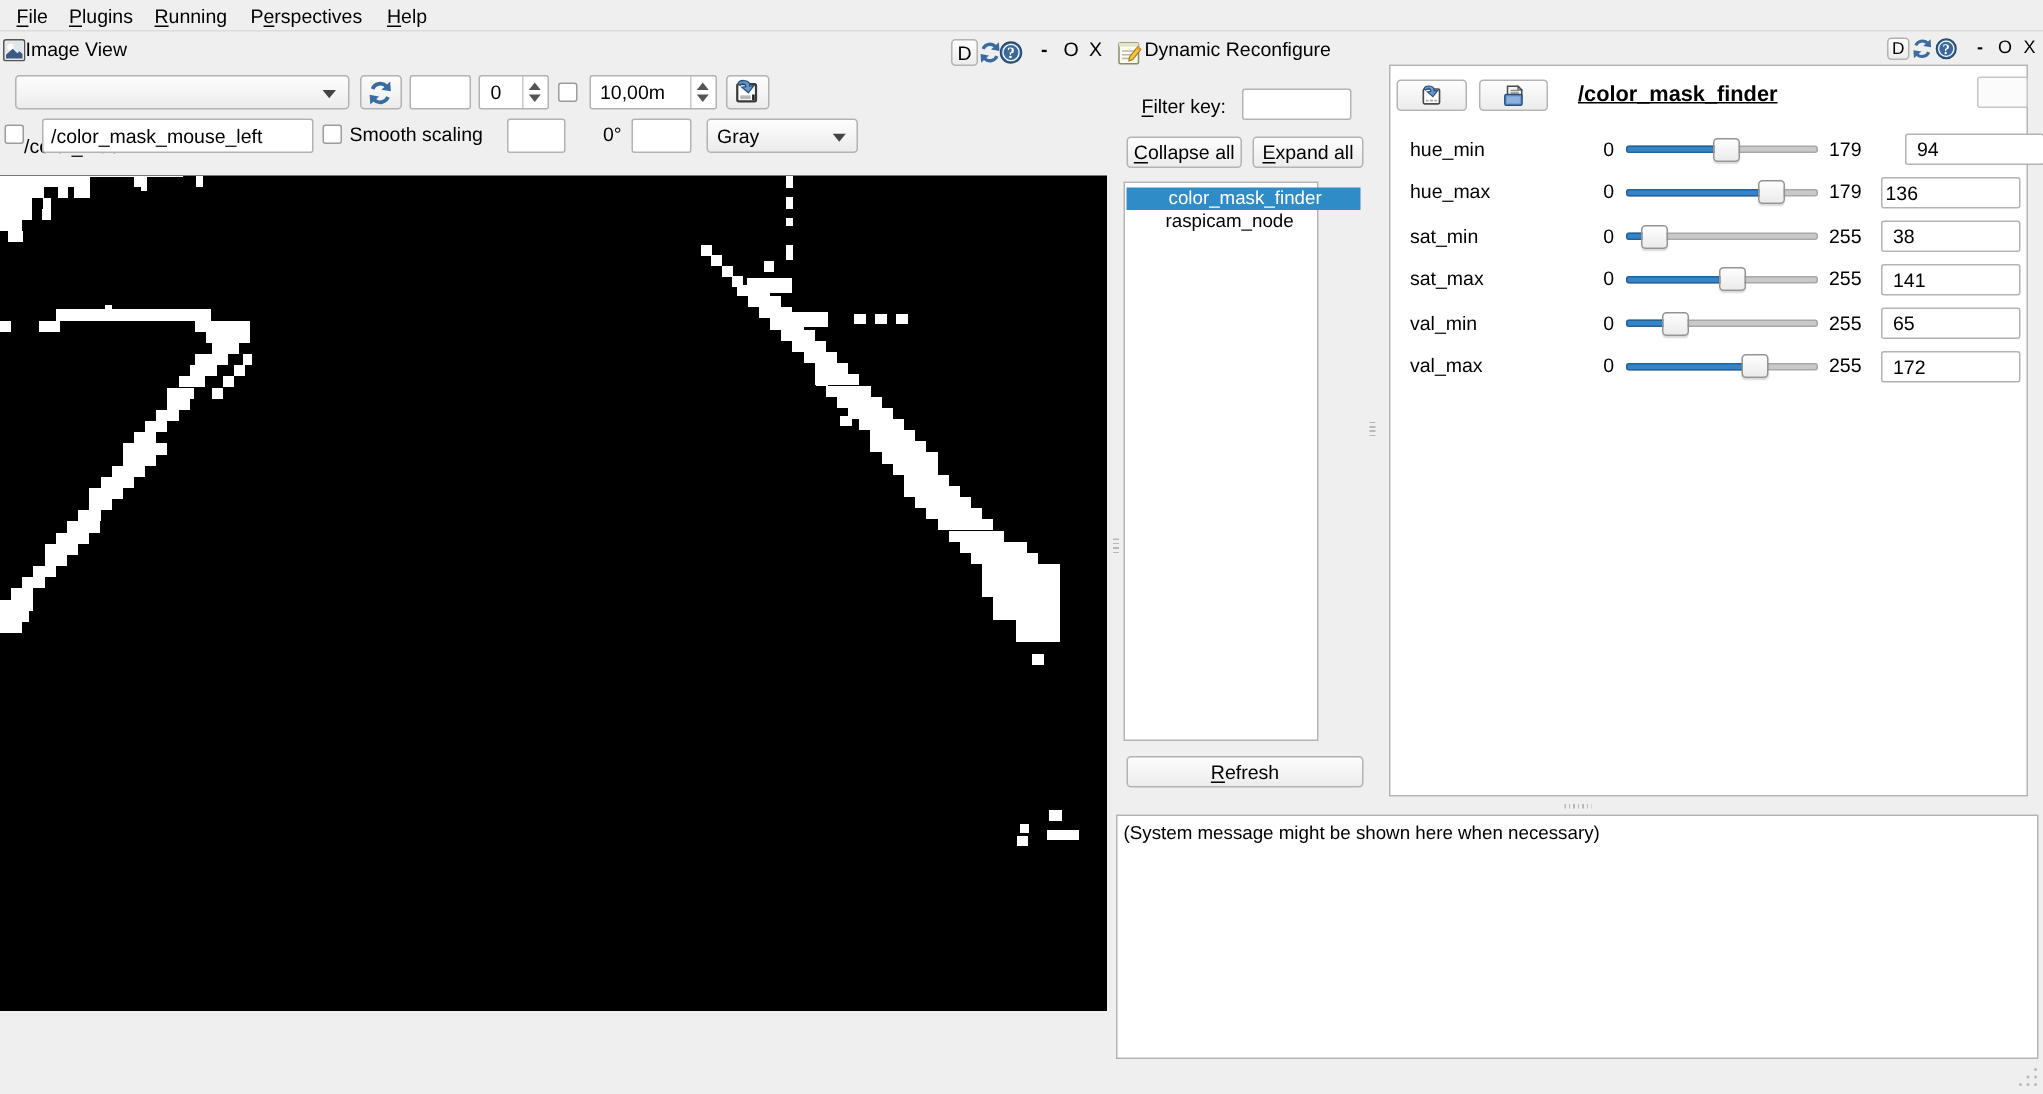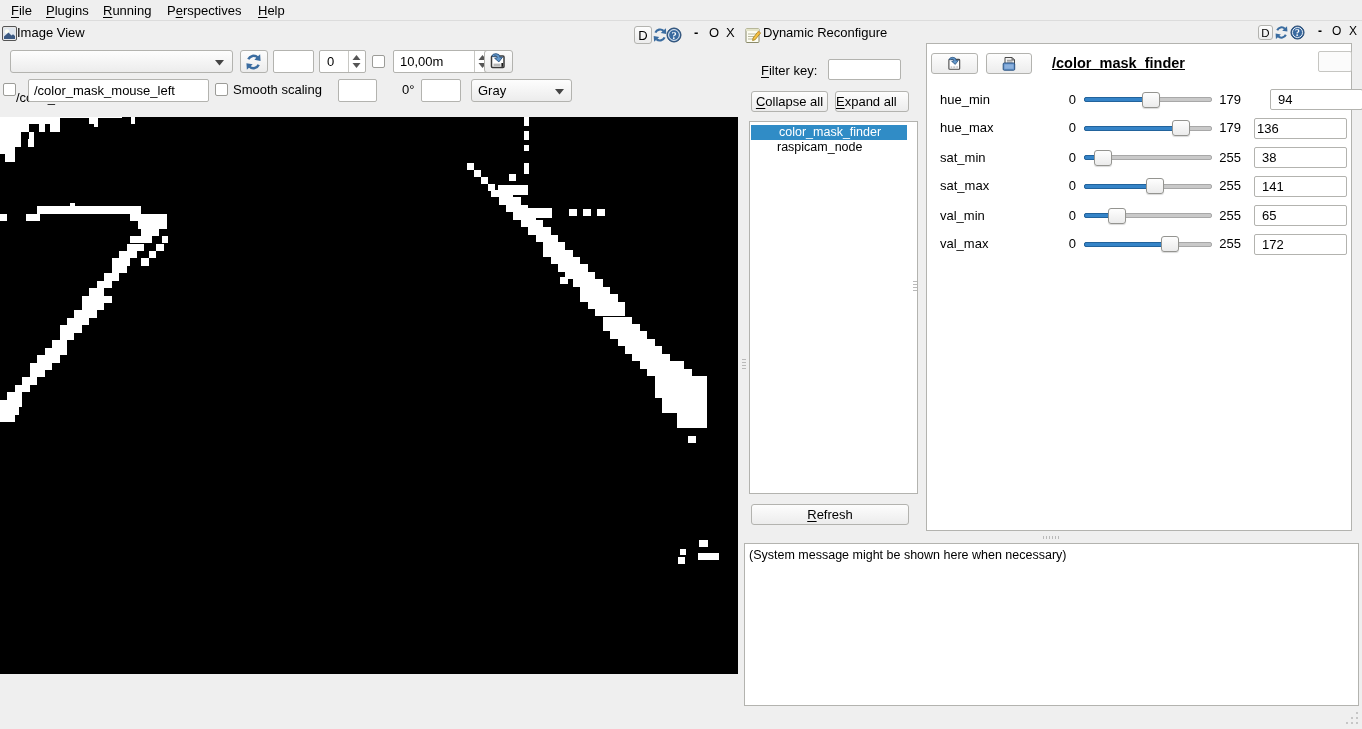--- a/index.html
+++ b/index.html
@@ -103,21 +103,21 @@
 <div class="abs field" style="left:319px;top:50px;width:47px;height:23px;">
   <span style="position:absolute;left:7px;top:3px;">0</span>
   <span style="position:absolute;right:0;top:0;width:17px;height:21px;border-left:1px solid #c8c8c4;"></span>
   <svg style="position:absolute;right:4px;top:3px" width="9" height="15" viewBox="0 0 9 15">
       <path d="M0.5 6 H8.5 L4.5 1 Z" fill="#555"></path>
       <path d="M0.5 9 H8.5 L4.5 14 Z" fill="#555"></path>
     </svg>
 </div>
 <div class="abs cb" style="left:372px;top:55px;"></div>
 
-<div class="abs field" style="left:393px;top:50px;width:99px;height:23px;">
+<div class="abs field" style="left:393px;top:50px;width:85px;height:23px;">
   <span style="position:absolute;left:6px;top:3px;">10,00m</span>
   <span style="position:absolute;right:0;top:0;width:17px;height:21px;border-left:1px solid #c8c8c4;"></span>
   <svg style="position:absolute;right:4px;top:3px" width="9" height="15" viewBox="0 0 9 15">
       <path d="M0.5 6 H8.5 L4.5 1 Z" fill="#555"></path>
       <path d="M0.5 9 H8.5 L4.5 14 Z" fill="#555"></path>
     </svg>
 </div>
 <div class="abs btn" style="left:484px;top:50px;width:29px;height:23px;"></div>
 <svg class="abs" style="left:487px;top:51px" width="22" height="22" viewBox="0 0 22 22">
     <rect x="4.5" y="5" width="12.5" height="11.5" rx="1" fill="#fff" stroke="#3a3a3a" stroke-width="1.5"></rect>
@@ -246,22 +246,22 @@
       <rect x="662.2" y="281.3" width="44.6" height="7.4"></rect>
       <rect x="662.2" y="288.8" width="44.6" height="7.4"></rect>
       <rect x="677.0" y="296.2" width="29.8" height="7.4"></rect>
       <rect x="677.0" y="303.6" width="29.8" height="7.4"></rect>
     </g>
   </svg>
 
 <div class="abs lbl" style="left:761px;top:63px;"><u>F</u>ilter key:</div>
 <div class="abs field" style="left:828px;top:59px;width:73px;height:21px;"></div>
 <div class="abs btn" style="left:751px;top:91px;width:77px;height:21px;text-align:center;line-height:19px;"><u>C</u>ollapse all</div>
-<div class="abs btn" style="left:835px;top:91px;width:74px;height:21px;line-height:19px;"><u>E</u>xpand all</div>
-<div class="abs field" style="left:749px;top:121px;width:169px;height:373px;border-radius:0;">
+<div class="abs btn" style="left:835px;top:91px;width:74px;height:21px;text-align:center;line-height:19px;"><u>E</u>xpand all</div>
+<div class="abs field" style="left:749px;top:121px;width:130px;height:373px;border-radius:0;">
   <div style="position:absolute;left:1px;top:3px;width:156px;height:15px;background:#308cc6;color:#fff;padding-left:28px;font-size:12.5px;line-height:15px;">color_mask_finder</div>
   <div style="position:absolute;left:1px;top:18px;width:156px;height:15px;padding-left:26px;font-size:12.5px;line-height:15px;">raspicam_node</div>
 </div>
 <div class="abs btn" style="left:751px;top:504px;width:158px;height:21px;text-align:center;line-height:19px;"><u>R</u>efresh</div>
 
 <div class="abs" style="left:742px;top:359px;width:4px;height:10px;background:repeating-linear-gradient(#b9b9b9 0 1px,transparent 1px 3px);"></div>
 <div class="abs" style="left:913px;top:281px;width:4px;height:10px;background:repeating-linear-gradient(#b9b9b9 0 1px,transparent 1px 3px);"></div>
 <div class="abs" style="left:1043px;top:536px;width:18px;height:3px;background:repeating-linear-gradient(90deg,#b9b9b9 0 1px,transparent 1px 3px);"></div>
 
 <div class="abs" style="left:926px;top:43px;width:426px;height:488px;background:#fff;border:1px solid #b3b3af;"></div>

